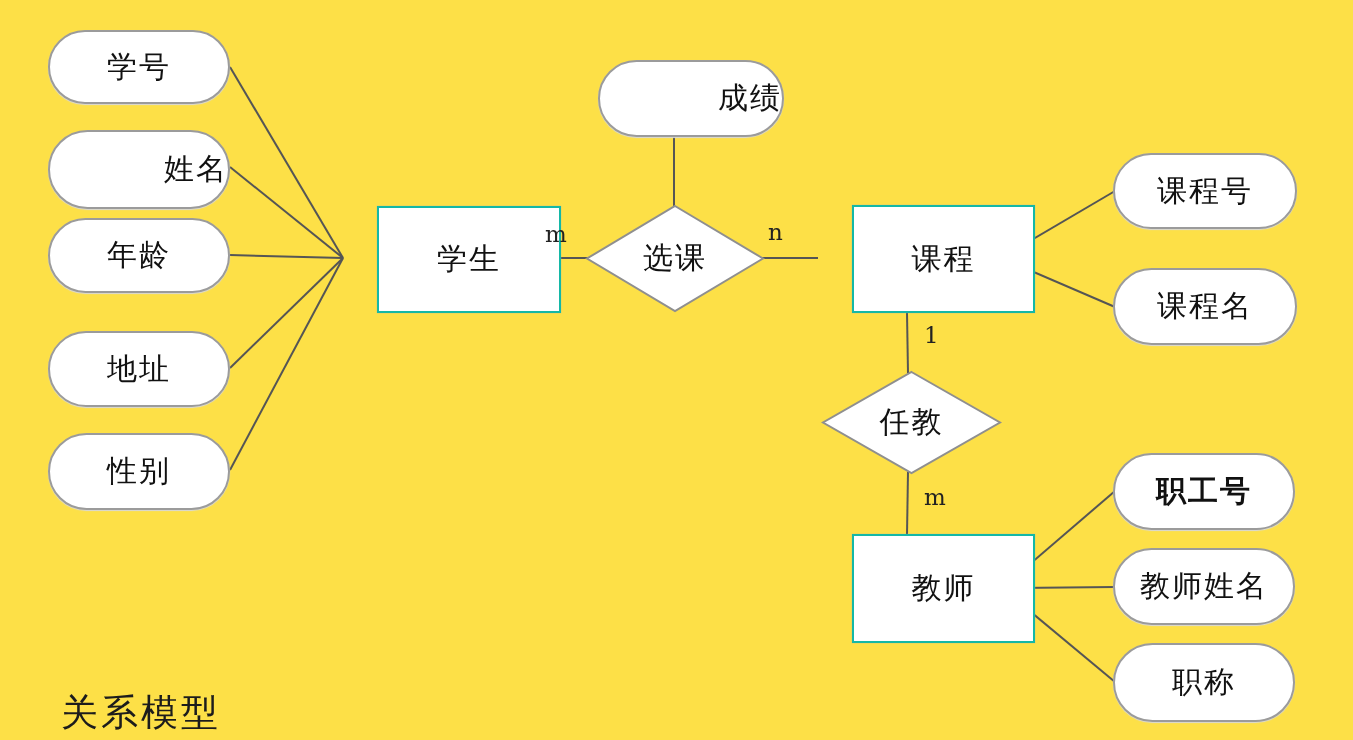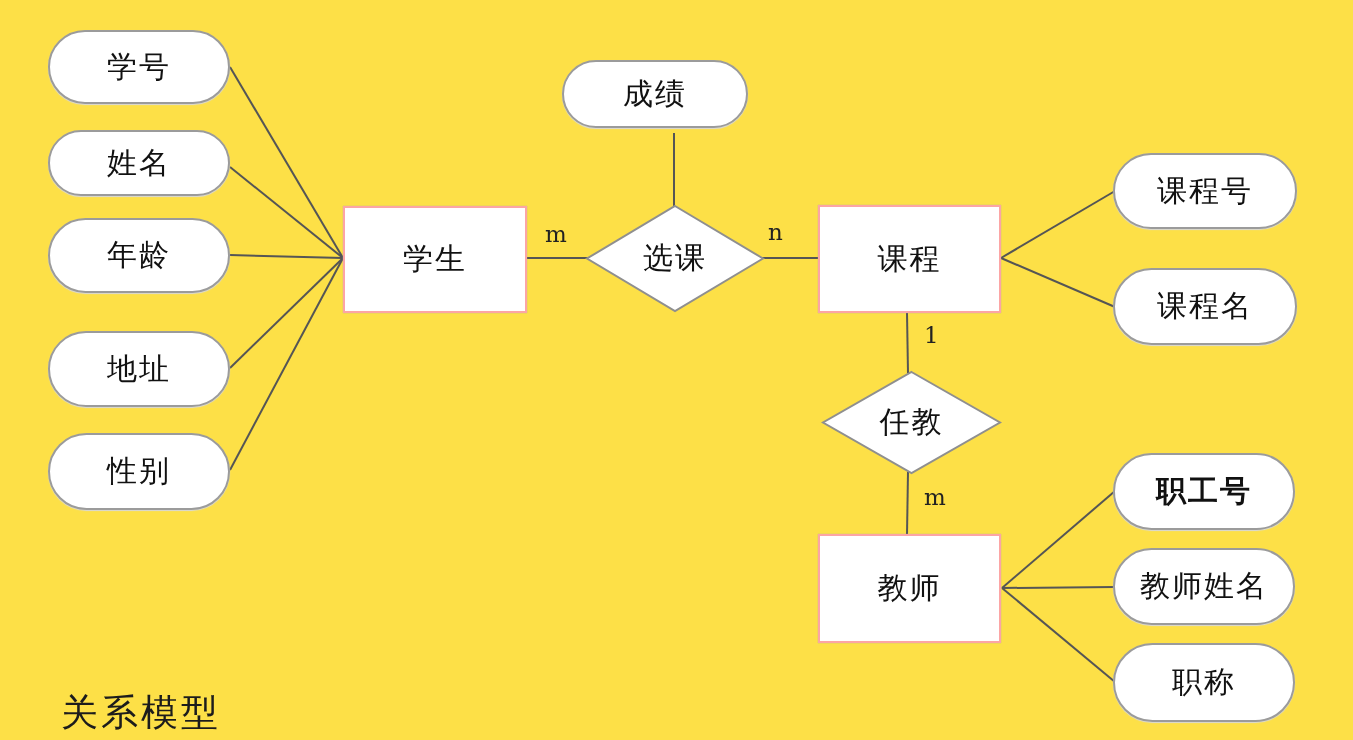--- a/index.html
+++ b/index.html
@@ -29,22 +29,23 @@
     position: absolute;
     display: flex;
     align-items: center;
     justify-content: center;
     box-sizing: border-box;
     font-size: 30px;
     letter-spacing: 2px;
     background: #ffffff;
   }
   .entity {
-    border: 2px solid #fca5a5;
+    border: 2px solid #14b8a6;
     box-shadow: 0 0 1px #aaaaaa;
+    margin-left: 34px;
   }
   .oval {
     border: 2px solid #9b9b9b;
     border-radius: 40px;
     box-shadow: 0 1px 1px #d8d8d8;
   }
   .diamond {
     background: transparent;
     border: none;
   }
@@ -95,34 +96,34 @@
     <line x1="1001" y1="258" x2="1115" y2="307"></line>
 
     <line x1="1002" y1="588" x2="1115" y2="491"></line>
     <line x1="1002" y1="588" x2="1115" y2="587"></line>
     <line x1="1002" y1="588" x2="1115" y2="682"></line>
   </svg>
 
   <div class="shape oval" style="left:48px; top:30px; width:182px; height:74px;">
     <span>学号</span>
   </div>
-  <div class="shape oval" style="left:48px; top:130px; width:182px; height:66px;">
+  <div class="shape oval" style="left:48px; top:130px; width:182px; height:79px;justify-content:flex-end;">
     <span>姓名</span>
   </div>
   <div class="shape oval" style="left:48px; top:218px; width:182px; height:75px;">
     <span>年龄</span>
   </div>
   <div class="shape oval" style="left:48px; top:331px; width:182px; height:76px;justify-content:center;">
     <span>地址</span>
   </div>
   <div class="shape oval" style="left:48px; top:433px; width:182px; height:77px;">
     <span>性别</span>
   </div>
 
-  <div class="shape oval" style="left:562px; top:60px; width:186px; height:68px;">
+  <div class="shape oval" style="left:598px; top:60px; width:186px; height:77px;justify-content:flex-end;">
     <span>成绩</span>
   </div>
 
   <div class="shape entity" style="left:343px; top:206px; width:184px; height:107px;">
     <span>学生</span>
   </div>
 
   <div class="shape diamond" style="left:585px; top:204px; width:180px; height:109px;">
     <svg width="180" height="109" viewBox="0 0 180 109">
       <polygon points="90,2 178,54.5 90,107 2,54.5" fill="#ffffff" stroke="#8f8f8f" stroke-width="2"></polygon>

